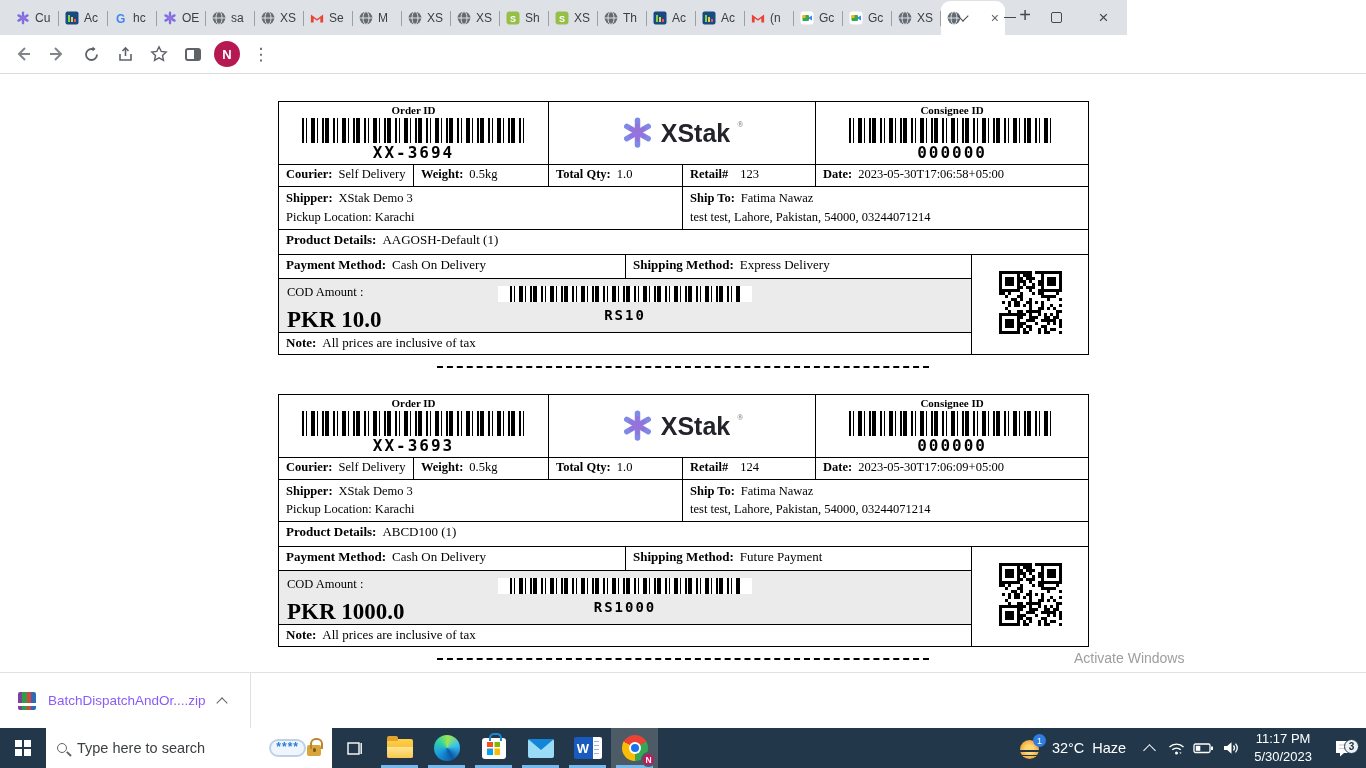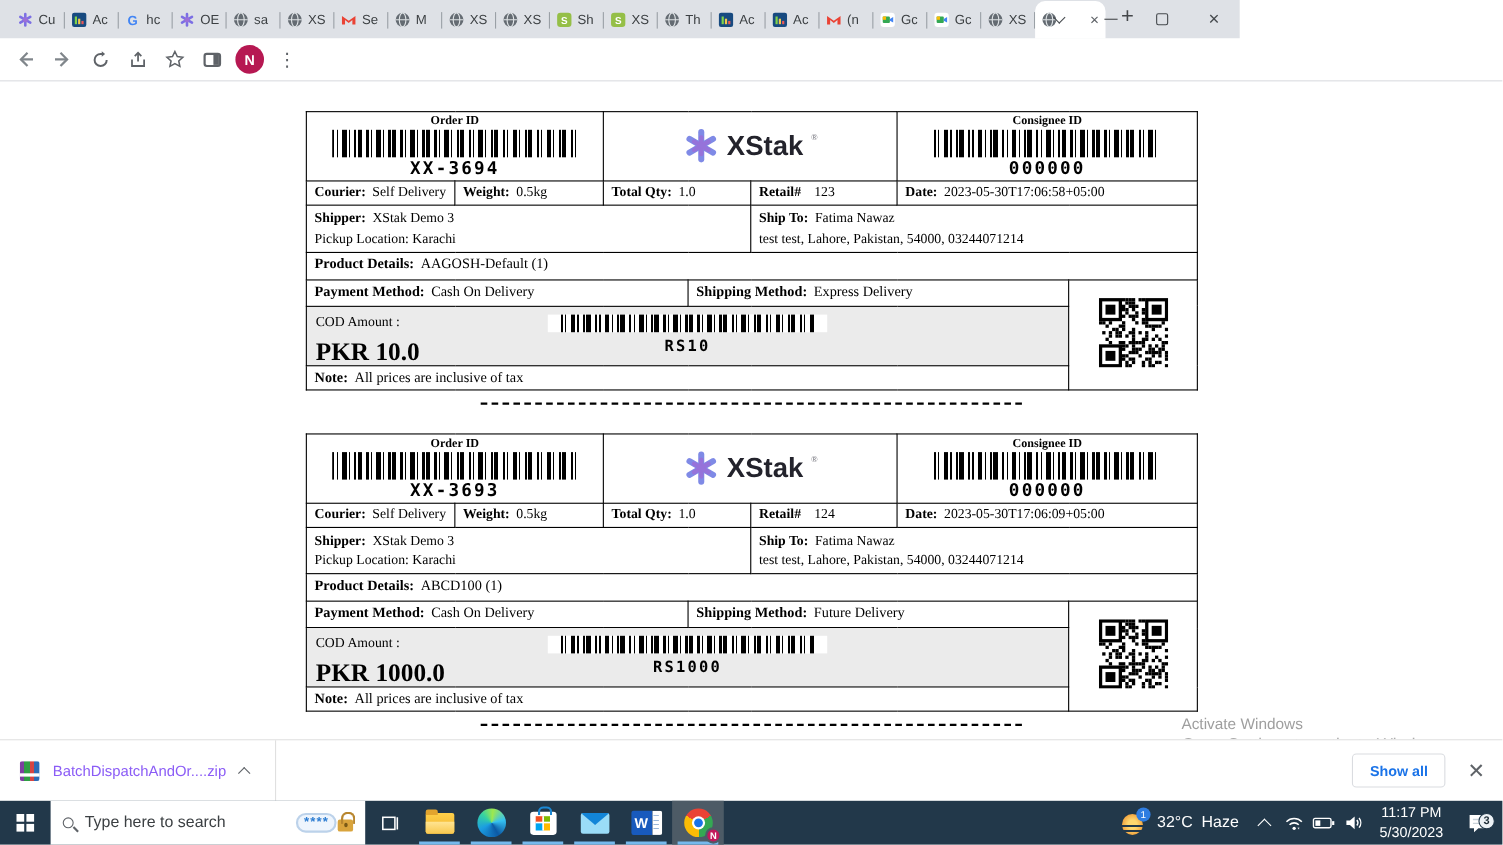--- a/index.html
+++ b/index.html
@@ -687,21 +687,21 @@
         <td colspan="3">
           <div><span class="lbl">Ship To:</span><span class="val">Fatima Nawaz</span></div>
           <div>test test, Lahore, Pakistan, 54000, 03244071214</div>
         </td>
       </tr>
       <tr class="prod-row">
         <td colspan="7"><span class="lbl">Product Details:</span><span class="val">ABCD100 (1)</span></td>
       </tr>
       <tr class="pay-row">
         <td colspan="3"><span class="lbl">Payment Method:</span><span class="val">Cash On Delivery</span></td>
-        <td colspan="3"><span class="lbl">Shipping Method:</span><span class="val">Future Delivery</span></td>
+        <td colspan="3"><span class="lbl">Shipping Method:</span><span class="val">Future Payment</span></td>
         <td rowspan="3" class="c-qr">
               <div class="qr"><svg width="63" height="63" viewBox="0 0 63 63" fill="#000">
                   <rect x="21" y="0" width="3" height="3"></rect>
                   <rect x="24" y="0" width="3" height="3"></rect>
                   <rect x="27" y="0" width="3" height="3"></rect>
                   <rect x="30" y="0" width="3" height="3"></rect>
                   <rect x="36" y="0" width="3" height="3"></rect>
                   <rect x="39" y="0" width="3" height="3"></rect>
                   <rect x="24" y="3" width="3" height="3"></rect>
                   <rect x="27" y="3" width="3" height="3"></rect>
@@ -863,24 +863,20 @@
   <div class="wm2">Go to Settings to activate Windows.</div>
 </div>
 
 <div class="downloadbar">
   <div class="dl-chip">
     <span class="winrar-ico"></span>
     <span class="dl-name">BatchDispatchAndOr....zip</span>
     <span class="dl-chev"></span>
   </div>
   <div class="dl-sep"></div>
-  <div class="dl-right">
-    <button class="showall">Show all</button>
-    <span class="dl-close">✕</span>
-  </div>
 </div>
 
 <div class="taskbar">
   <div class="tb-start">
     <span class="winlogo">
         <span></span>
         <span></span>
         <span></span>
         <span></span>
       </span>

